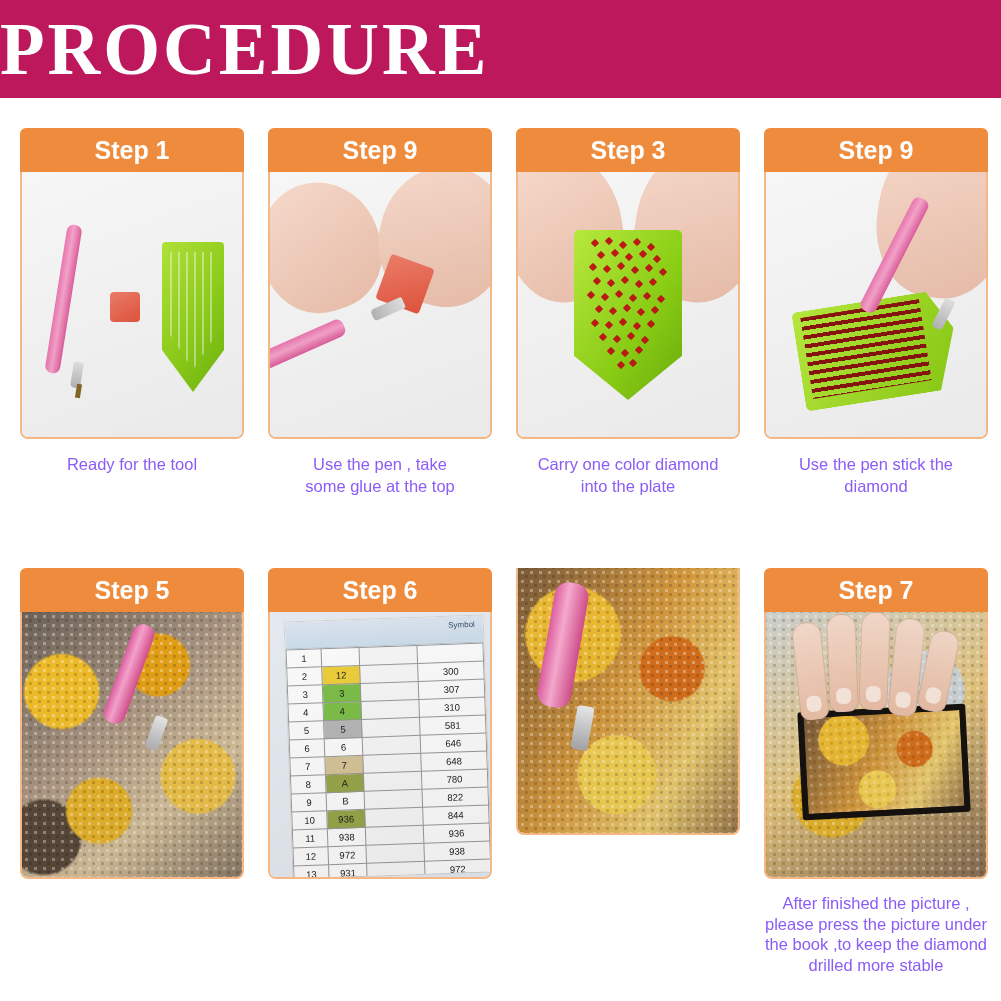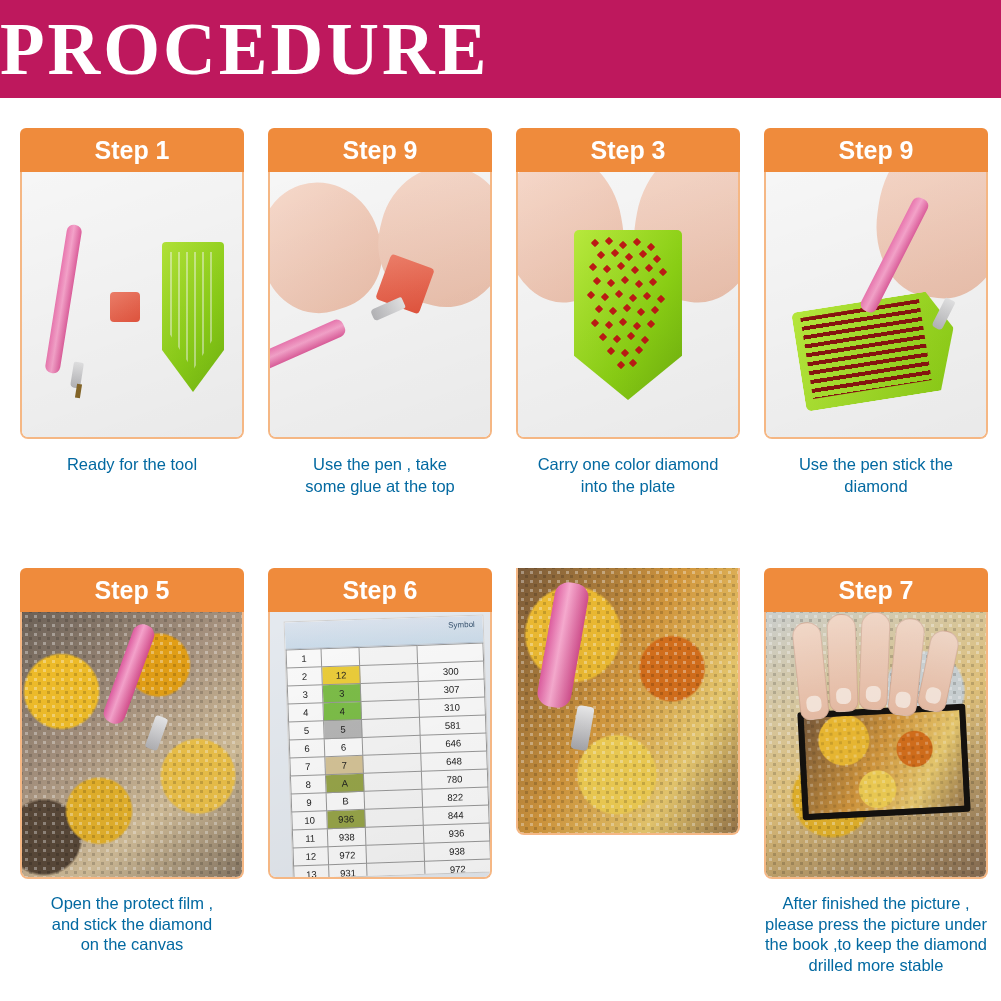--- a/index.html
+++ b/index.html
@@ -86,21 +86,21 @@
     border: 2px solid #f5b784;
     border-top: none;
     border-radius: 0 0 8px 8px;
     background: #fdfdfd;
     overflow: hidden;
   }
   .card-caption {
     margin-top: 14px;
     text-align: center;
     font-size: 16.5px;
-    color: #0369a1;
+    color: #8b5cf6;
     line-height: 1.35;
     font-family: "Liberation Sans", sans-serif;
     white-space: pre-line;
   }
   .card-caption.tight { line-height: 1.25; }
 
   
   .photo-bg {
     position: absolute;
     inset: 0;
@@ -484,23 +484,20 @@
         <div class="card-head">
           <span class="card-head-label">Step 5</span>
         </div>
         <div class="card-photo">
           <div class="mosaic"></div>
           <div class="mosaic-dots"></div>
           <div class="pen-5"></div>
           <div class="pen-5-tip"></div>
           <div class="shade"></div>
         </div>
-        <div class="card-caption tight">Open the protect film ,
-and stick the diamond
-on the canvas</div>
       </div>
 
       <div class="card card-2">
         <div class="card-head">
           <span class="card-head-label">Step 6</span>
         </div>
         <div class="card-photo">
           <div class="photo-bg" style="background:#e9eef4;"></div>
           <div class="chart">
             <div class="chart-top">

